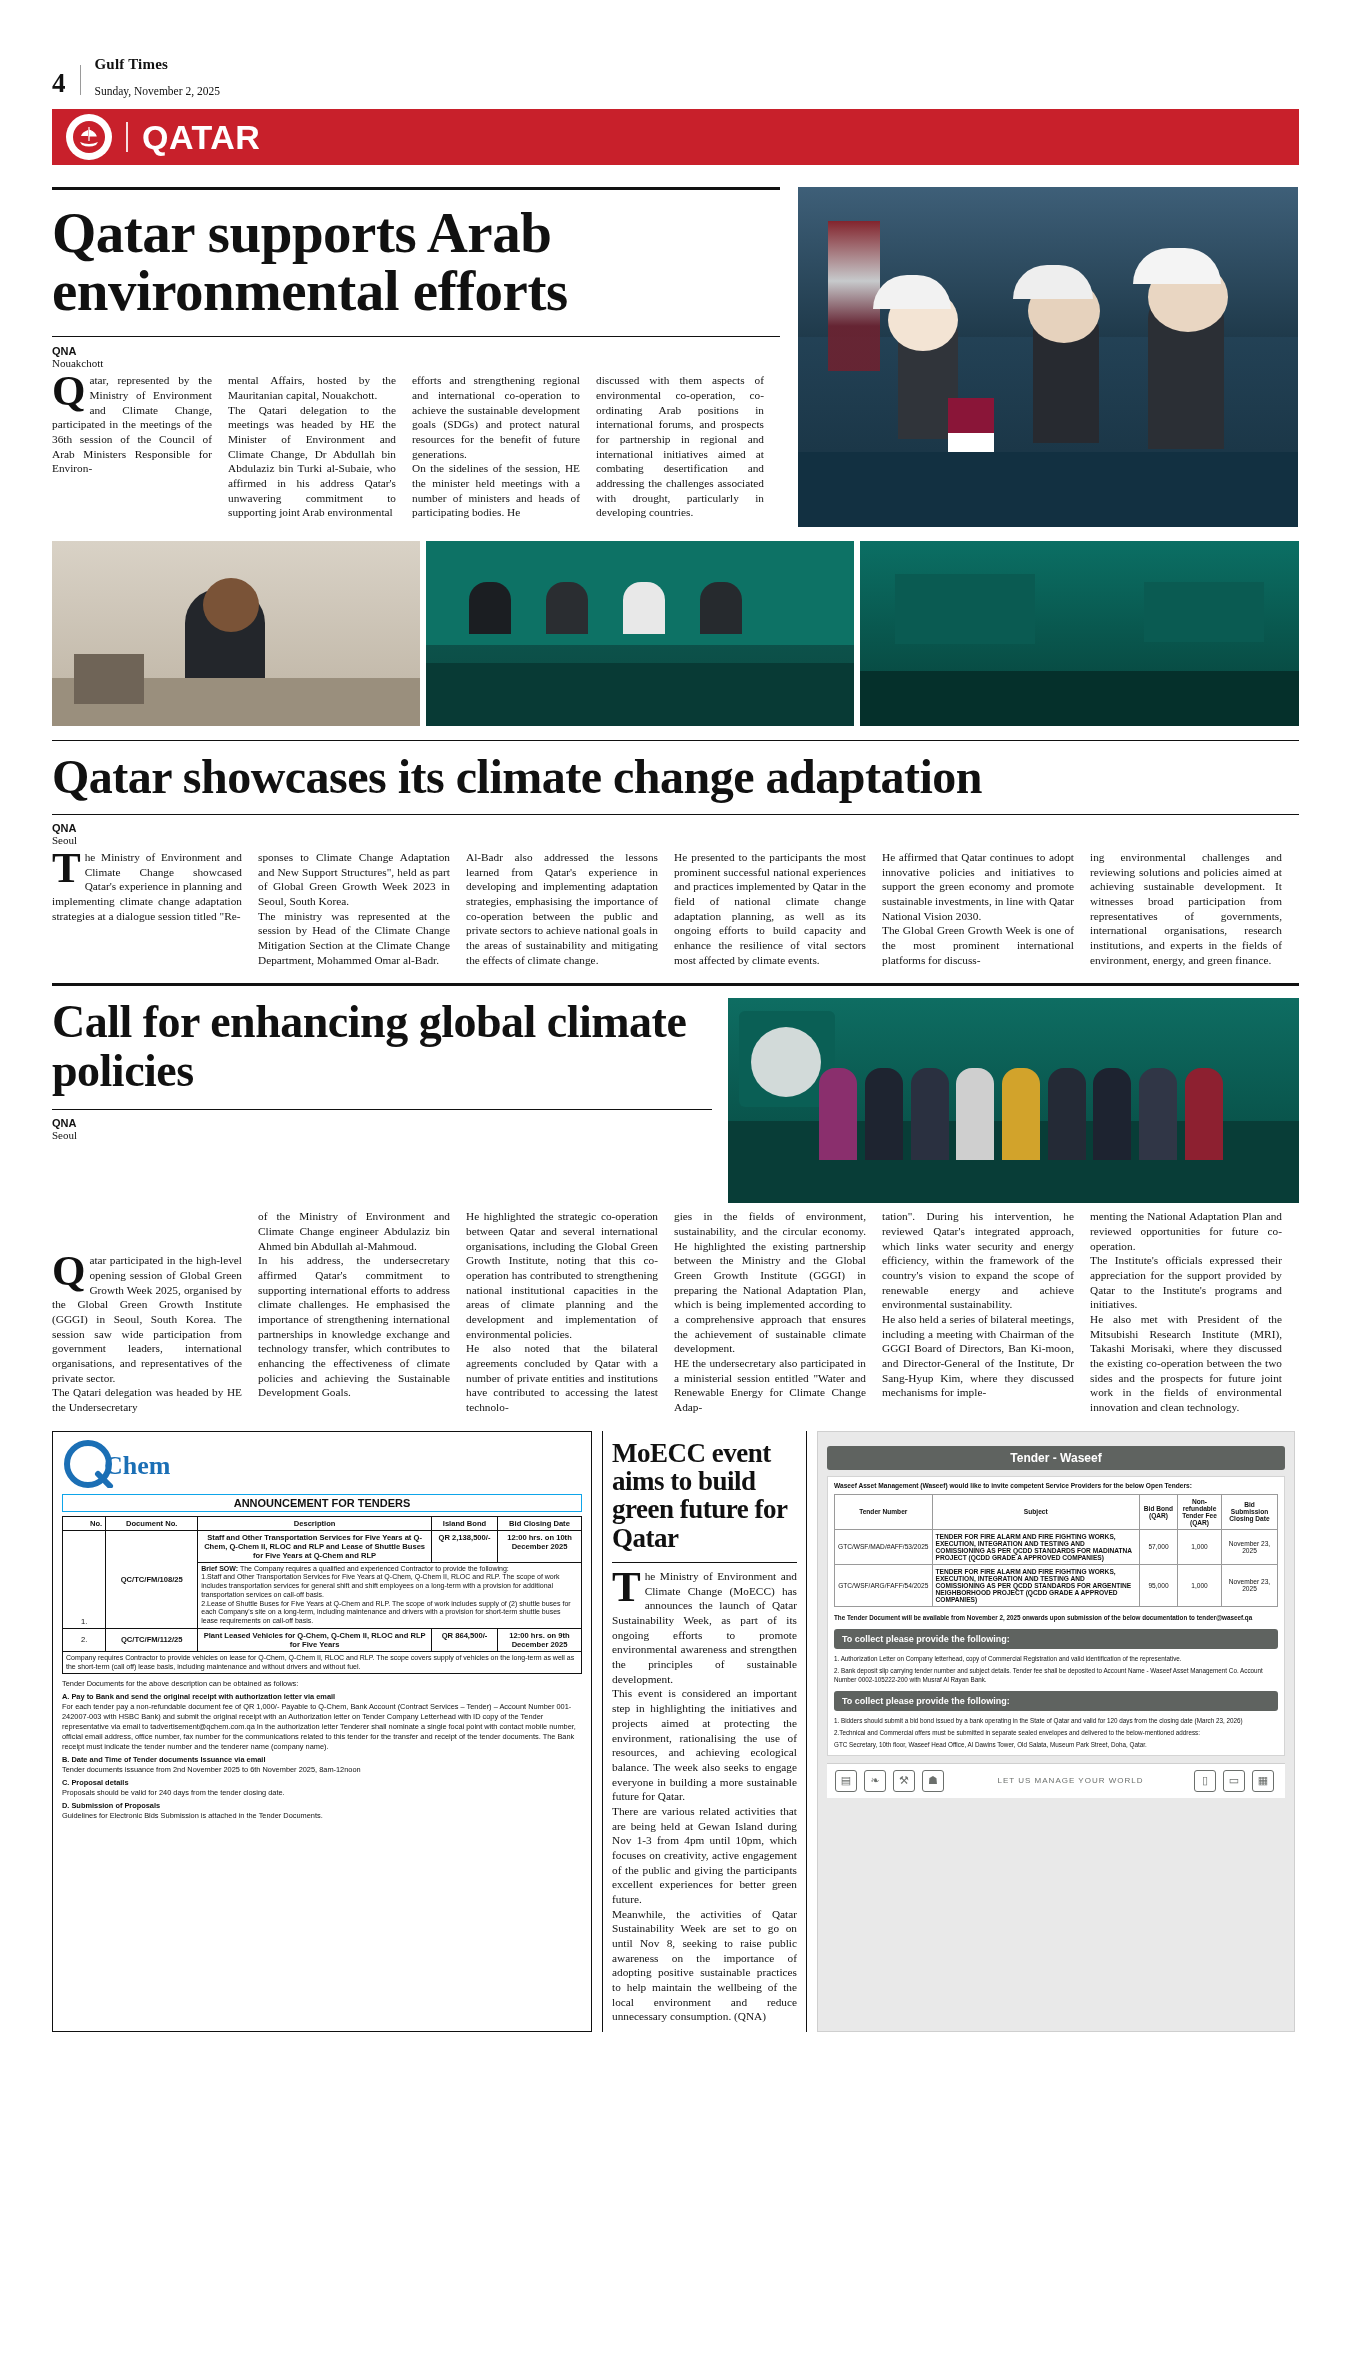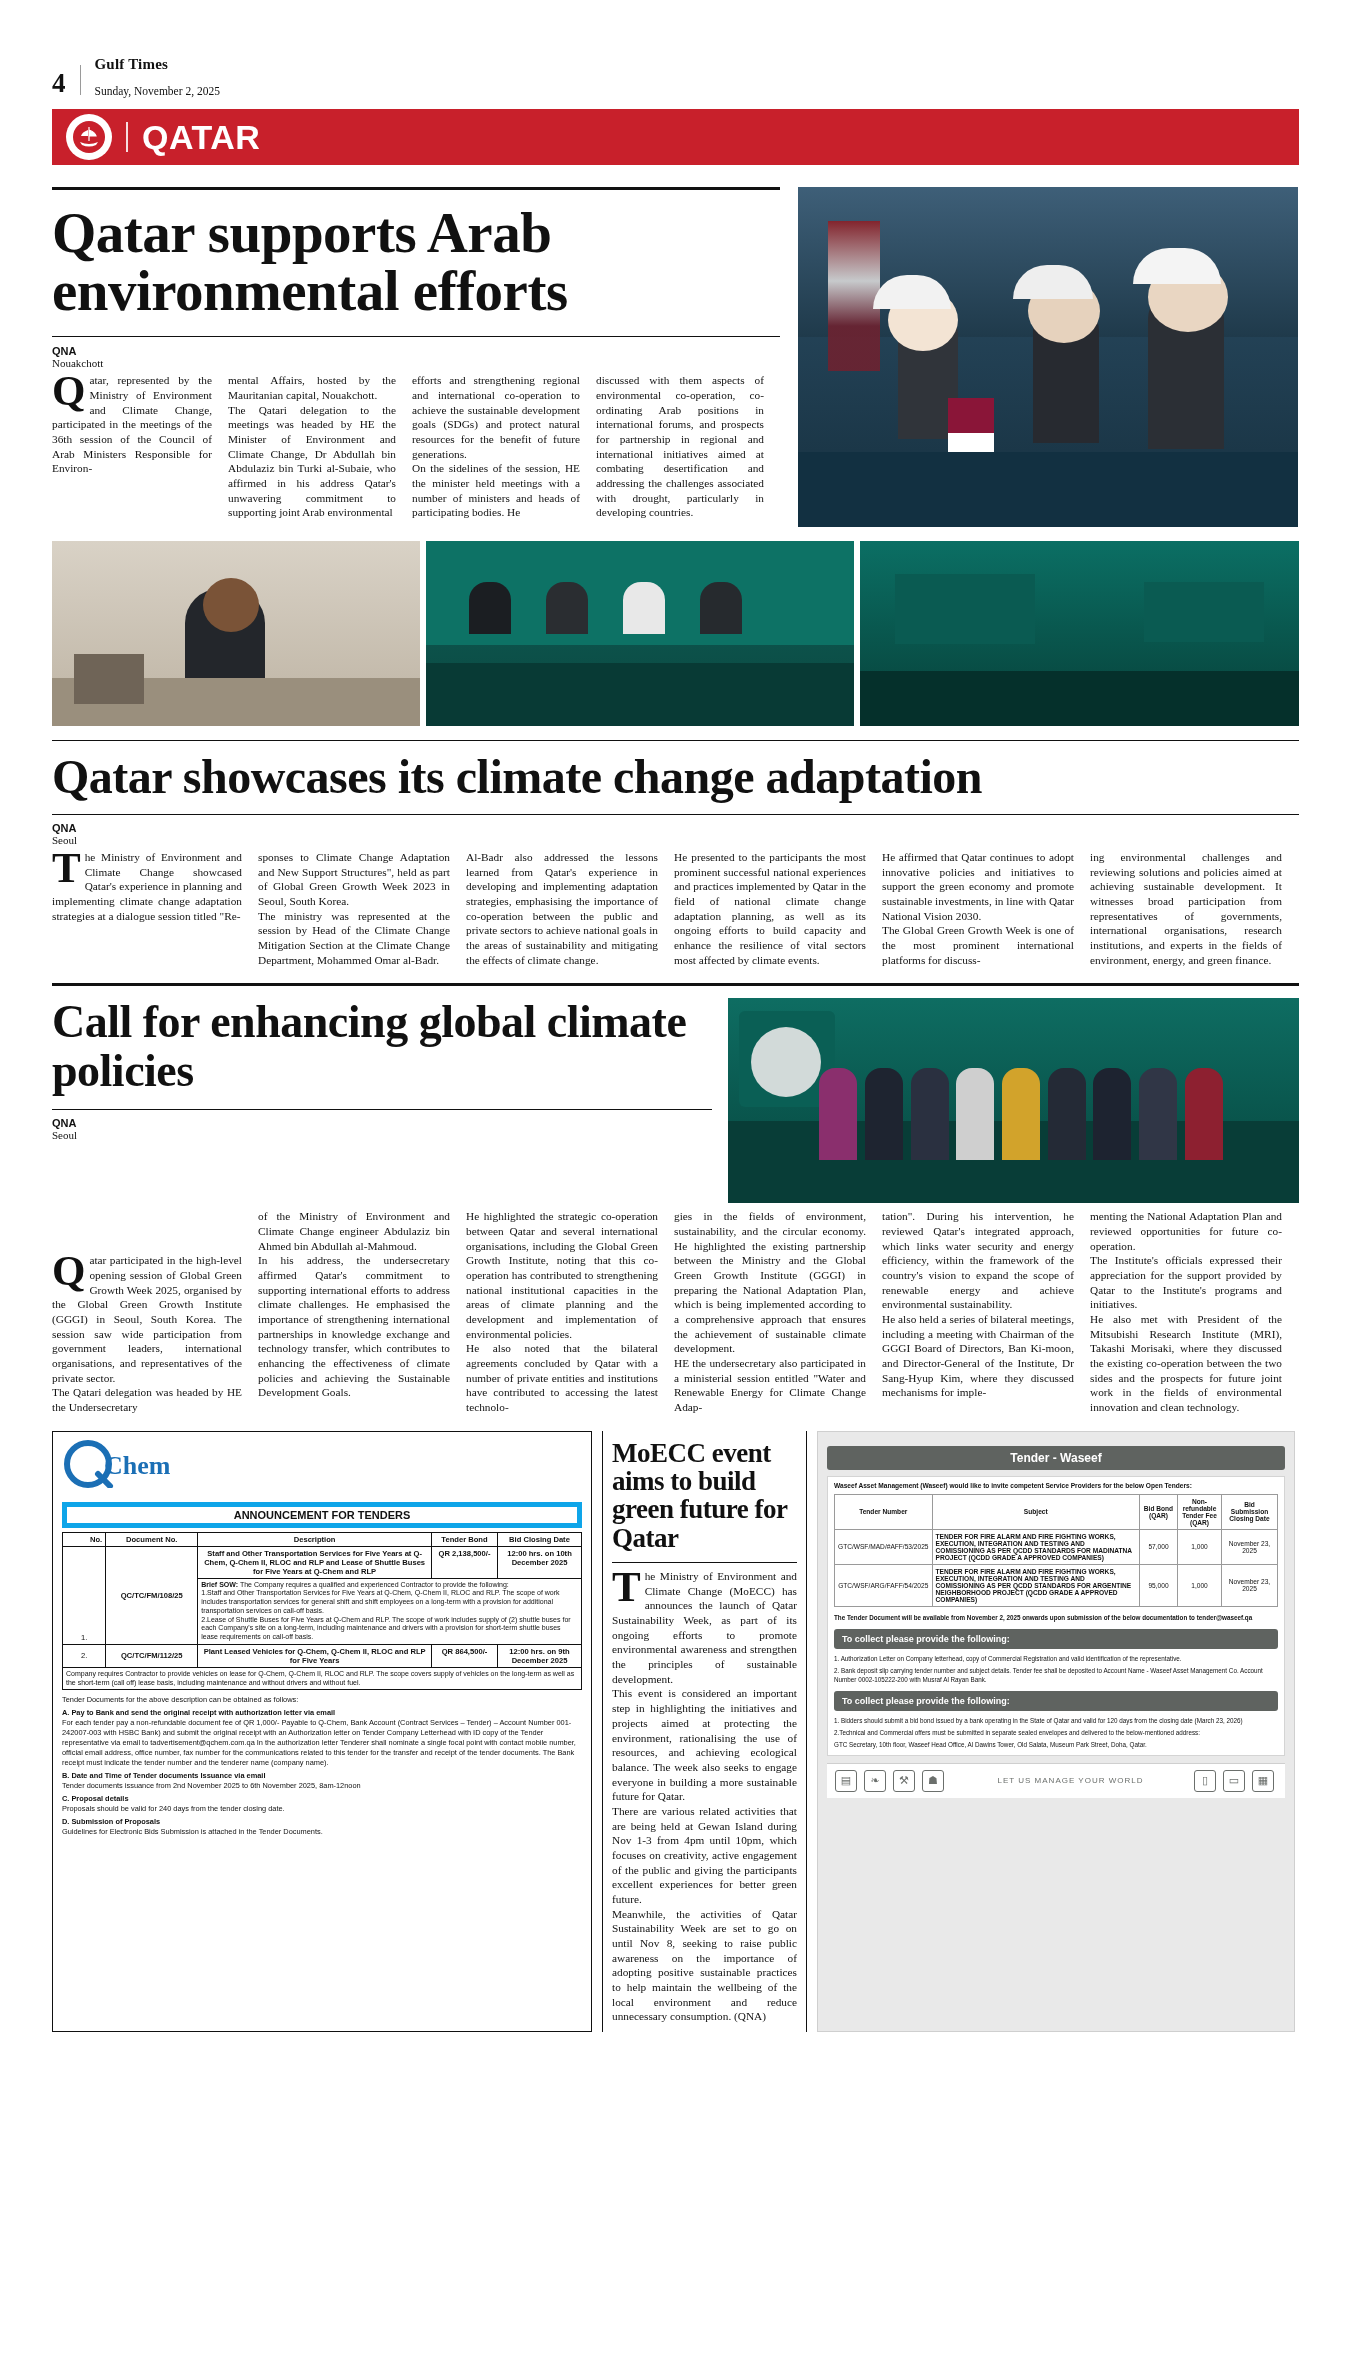--- a/index.html
+++ b/index.html
@@ -247,29 +247,29 @@
     <div class="ad-box" style="width:540px; padding:8px 9px;">
       <div style="display:flex; align-items:center; gap:3px;">
         <div style="width:120px; text-align:center;">
           <svg width="116" height="48" viewBox="0 0 116 48">
             <circle cx="24" cy="24" r="21" fill="none" stroke="#1b6fb5" stroke-width="6"></circle>
             <path d="M34 34 L46 46" stroke="#1b6fb5" stroke-width="6" stroke-linecap="round"></path>
             <text x="40" y="34" font-family="Liberation Serif, serif" font-size="26" font-weight="bold" fill="#1b6fb5">Chem</text>
           </svg>
         </div>
       </div>
-      <div style="border:5px solid #0ea5e9; text-align:center; font-family:'Liberation Sans',sans-serif; font-weight:bold; font-size:11px; padding:2px 0; margin-top:10px;">ANNOUNCEMENT FOR TENDERS</div>
+      <div style="border:1px solid #0ea5e9; text-align:center; font-family:'Liberation Sans',sans-serif; font-weight:bold; font-size:11px; padding:2px 0; margin-top:2px;">ANNOUNCEMENT FOR TENDERS</div>
 
       <table class="tender" style="margin-top:4px;">
         <thead>
           <tr>
             <th style="width:22px;padding-left:27px;">No.</th>
             <th style="width:92px;">Document No.</th>
             <th>Description</th>
-            <th style="width:66px;">Tender Bond</th>
+            <th style="width:66px;">Island Bond</th>
             <th style="width:84px;">Bid Closing Date</th>
           </tr>
         </thead>
         <tbody>
           <tr>
             <td rowspan="2" style="text-align:center; vertical-align:bottom;">1.</td>
             <td rowspan="2" style="text-align:center; vertical-align:middle; font-weight:bold;">QC/TC/FM/108/25</td>
             <td style="text-align:center; font-weight:bold;">Staff and Other Transportation Services for Five Years at Q-Chem, Q-Chem II, RLOC and RLP and Lease of Shuttle Buses for Five Years at Q-Chem and RLP</td>
             <td style="text-align:center; font-weight:bold;">QR 2,138,500/-</td>
             <td style="text-align:center; font-weight:bold;">12:00 hrs. on 10th December 2025</td>

